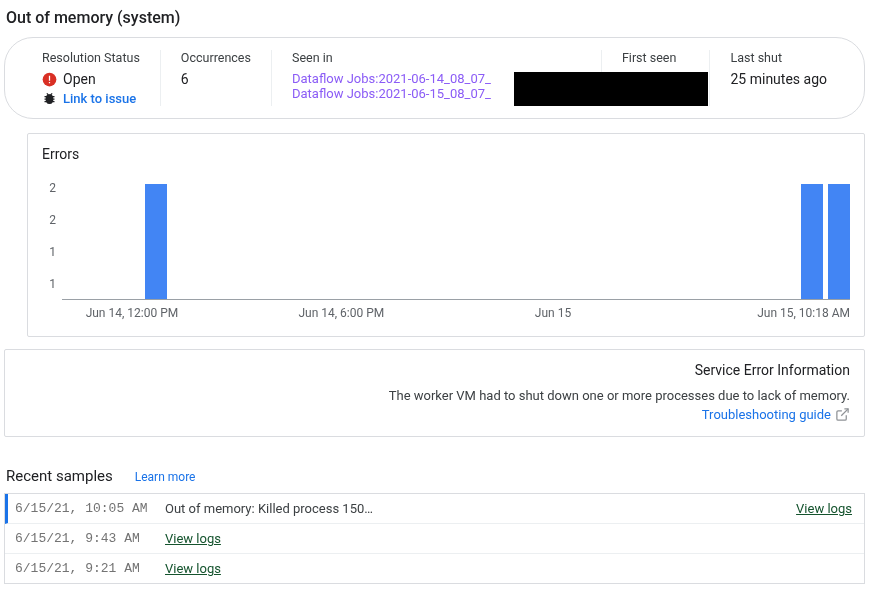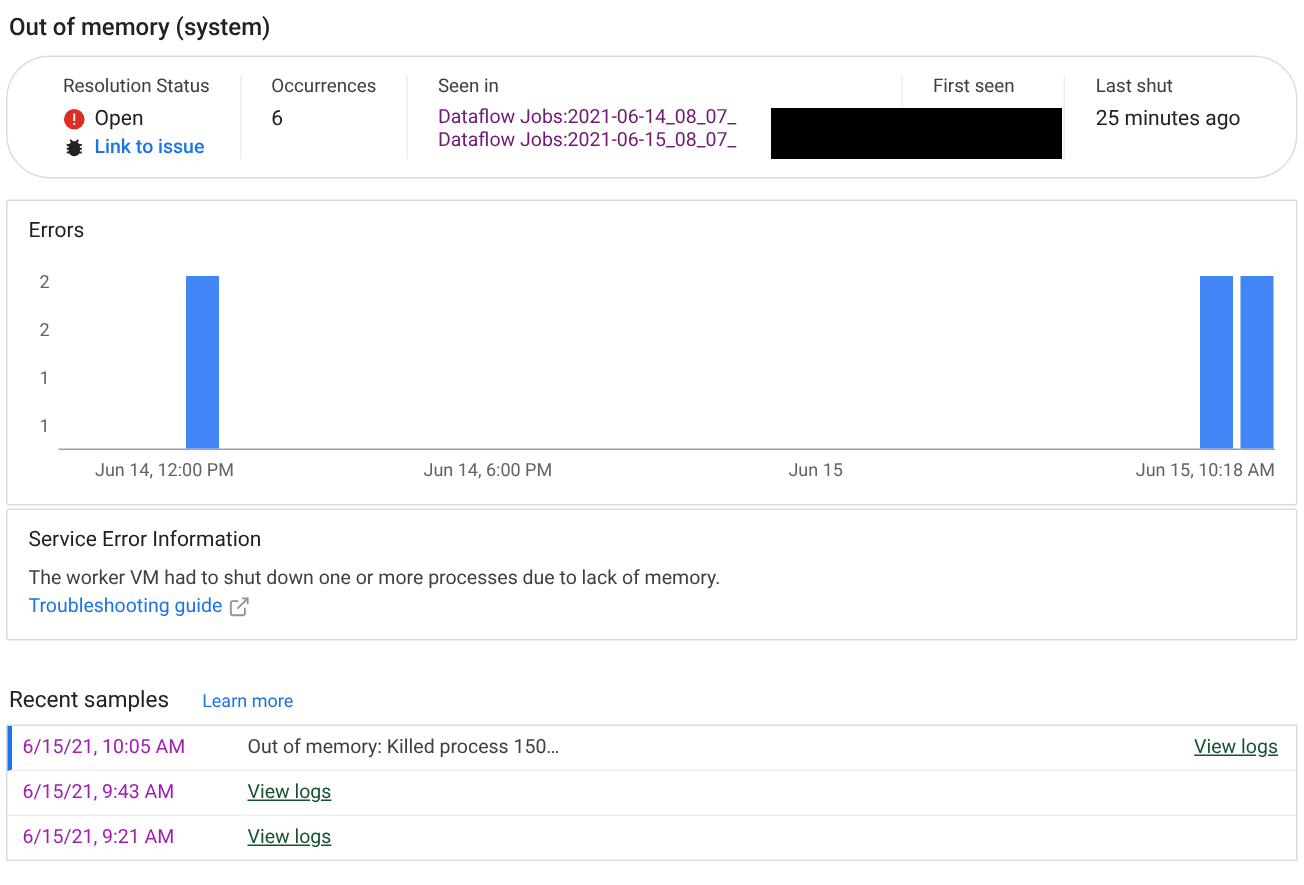--- a/index.html
+++ b/index.html
@@ -6,45 +6,45 @@
     body { font-family: Roboto, "Helvetica Neue", Arial, sans-serif; font-size: 13px; color: #202124; background: #fff; width: 869px; padding: 6px 4px 10px 4px; }
     .title { font-size: 16px; font-weight: 500; margin: 2px 0 10px 2px; }
     .card { border: 1px solid #dadce0; border-radius: 2px; background: #fff; }
     .summary { padding: 12px 17px; display: flex; border-radius: 29px; }
     .summary .col { padding: 0 20px; border-right: 1px solid #eceff1; }
     .summary .col:last-child { border-right: none; }
     .summary .col .label { font-size: 12.5px; color: #3c4043; margin-bottom: 6px; }
     .summary .col .value { font-size: 14px; color: #202124; }
     .status-row { display: flex; align-items: center; gap: 6px; font-size: 14px; margin-bottom: 4px; }
     .issue-row { display: flex; align-items: center; gap: 6px; font-size: 13px; }
-    .link { color: #701a75; cursor: pointer; }
+    .link { color: #8b5cf6; cursor: pointer; }
     .link-bold { color: #1a73e8; font-weight: 500; cursor: pointer; }
     .seen-col { flex: 1; position: relative; }
     .seen-links { display: flex; flex-direction: column; gap: 0; }
     .redact { position: absolute; background: #000; width: 194px; height: 34px; left: 242px; top: 22px; }
-    .errors { padding: 12px 14px 14px 14px; margin-top: 14px; }
+    .errors { padding: 12px 14px 14px 14px; margin-top: 14px; margin-left: 23px; }
     .errors-title { font-size: 14px; margin-bottom: 10px; }
     .chart-wrap { display: flex; }
     .y-axis { display: flex; flex-direction: column; justify-content: space-around; height: 128px; width: 20px; text-align: right; padding-right: 6px; font-size: 12px; color: #5f6368; }
     .plot { position: relative; flex: 1; height: 128px; border-bottom: 1px solid #9aa0a6; }
     .bar { position: absolute; bottom: 0; background: #4285f4; width: 22px; }
     .x-axis { display: flex; font-size: 12px; color: #5f6368; margin-top: 6px; margin-left: 20px; position: relative; }
     .x-tick { position: absolute; white-space: nowrap; }
-    .svc { margin-top: 2px; padding: 12px 14px 14px 14px; }
+    .svc { margin-top: 12px; padding: 12px 14px 14px 14px; text-align: right; }
     .svc-title { font-size: 14px; margin-bottom: 10px; }
     .svc-text { font-size: 13px; color: #3c4043; margin-bottom: 4px; }
     .tguide { display: inline-flex; align-items: center; gap: 4px; color: #1a73e8; font-size: 13px; }
     .sec-head { display: flex; align-items: baseline; gap: 22px; margin: 30px 0 8px 2px; }
     .sec-head .h { font-size: 15px; }
     .sec-head .lm { color: #1a73e8; font-size: 12px; cursor: pointer; }
     .samples { border: 1px solid #dadce0; }
     .sample-row { display: flex; align-items: center; padding: 7px 12px 7px 10px; border-bottom: 1px solid #eceff1; font-size: 13px; }
     .sample-row:last-child { border-bottom: none; }
     .sample-row.first { border-left: 3px solid #1a73e8; padding-left: 7px; }
-    .sample-row .ts { width: 150px; color: #a21caf; }
+    .sample-row .ts { width: 150px; color: #737373; font-family: Liberation Mono, monospace; }
     .sample-row .msg { flex: 1; color: #3c4043; }
     .sample-row .vl { color: #14532d; cursor: pointer; text-decoration: underline; }
     svg { display: block; }
   </style>
 </head>
 <body>
 
 <div class="title">Out of memory (system)</div>
 
 <div class="card summary">

